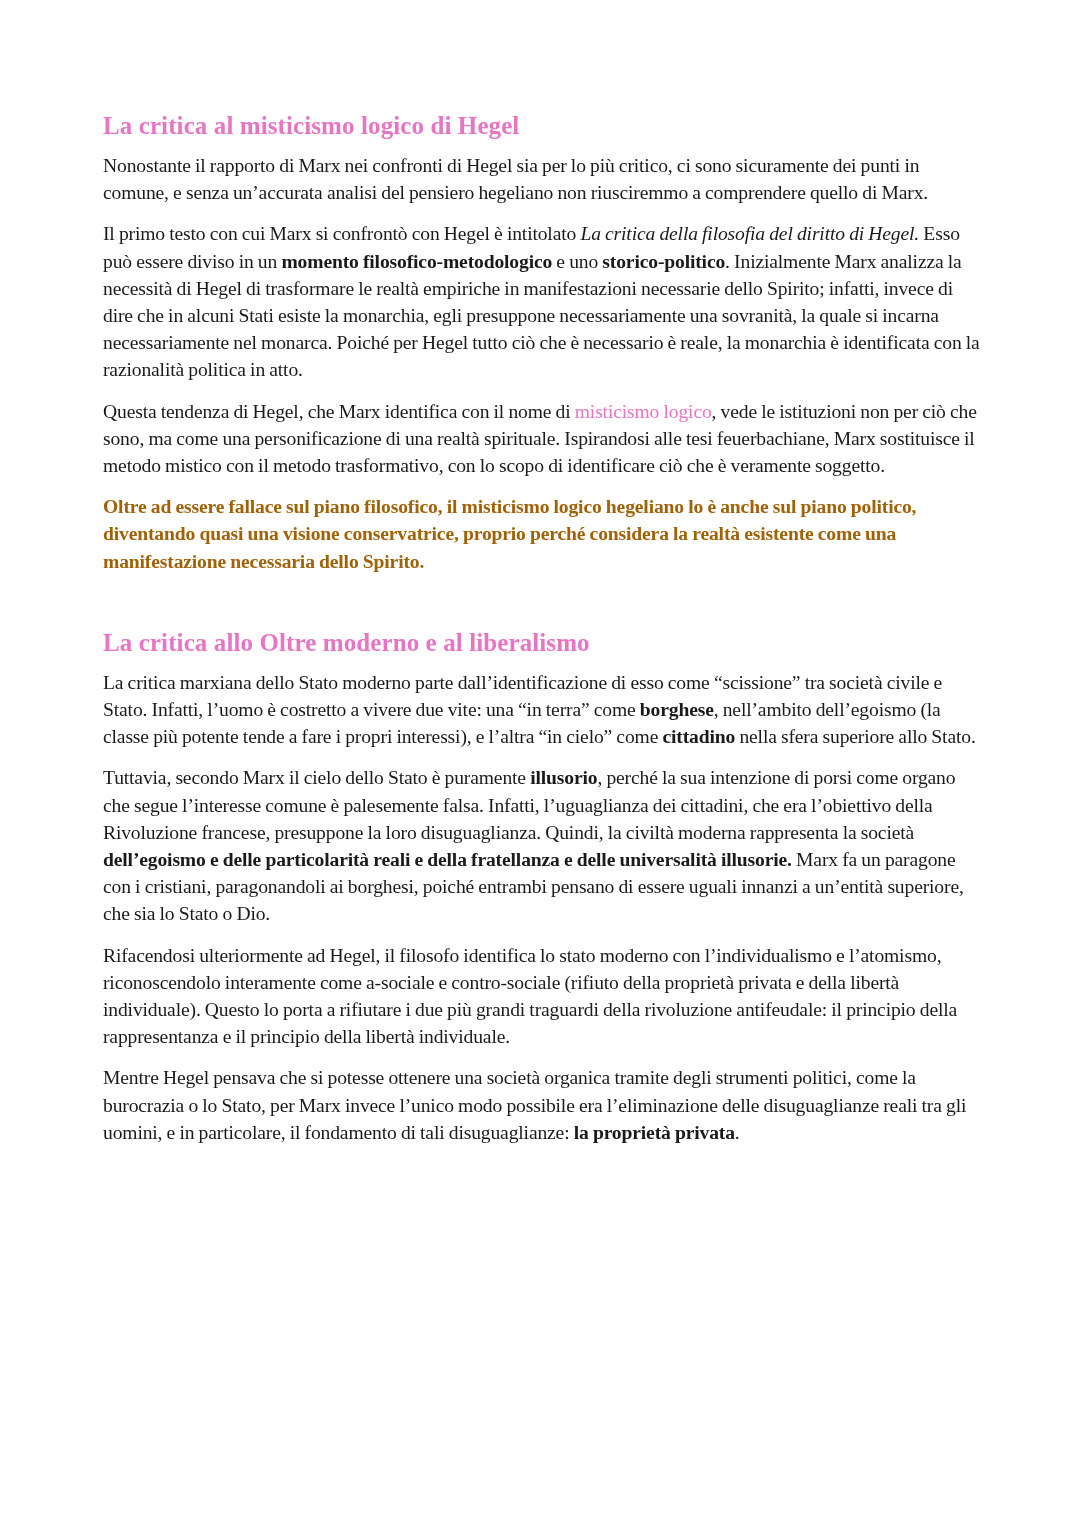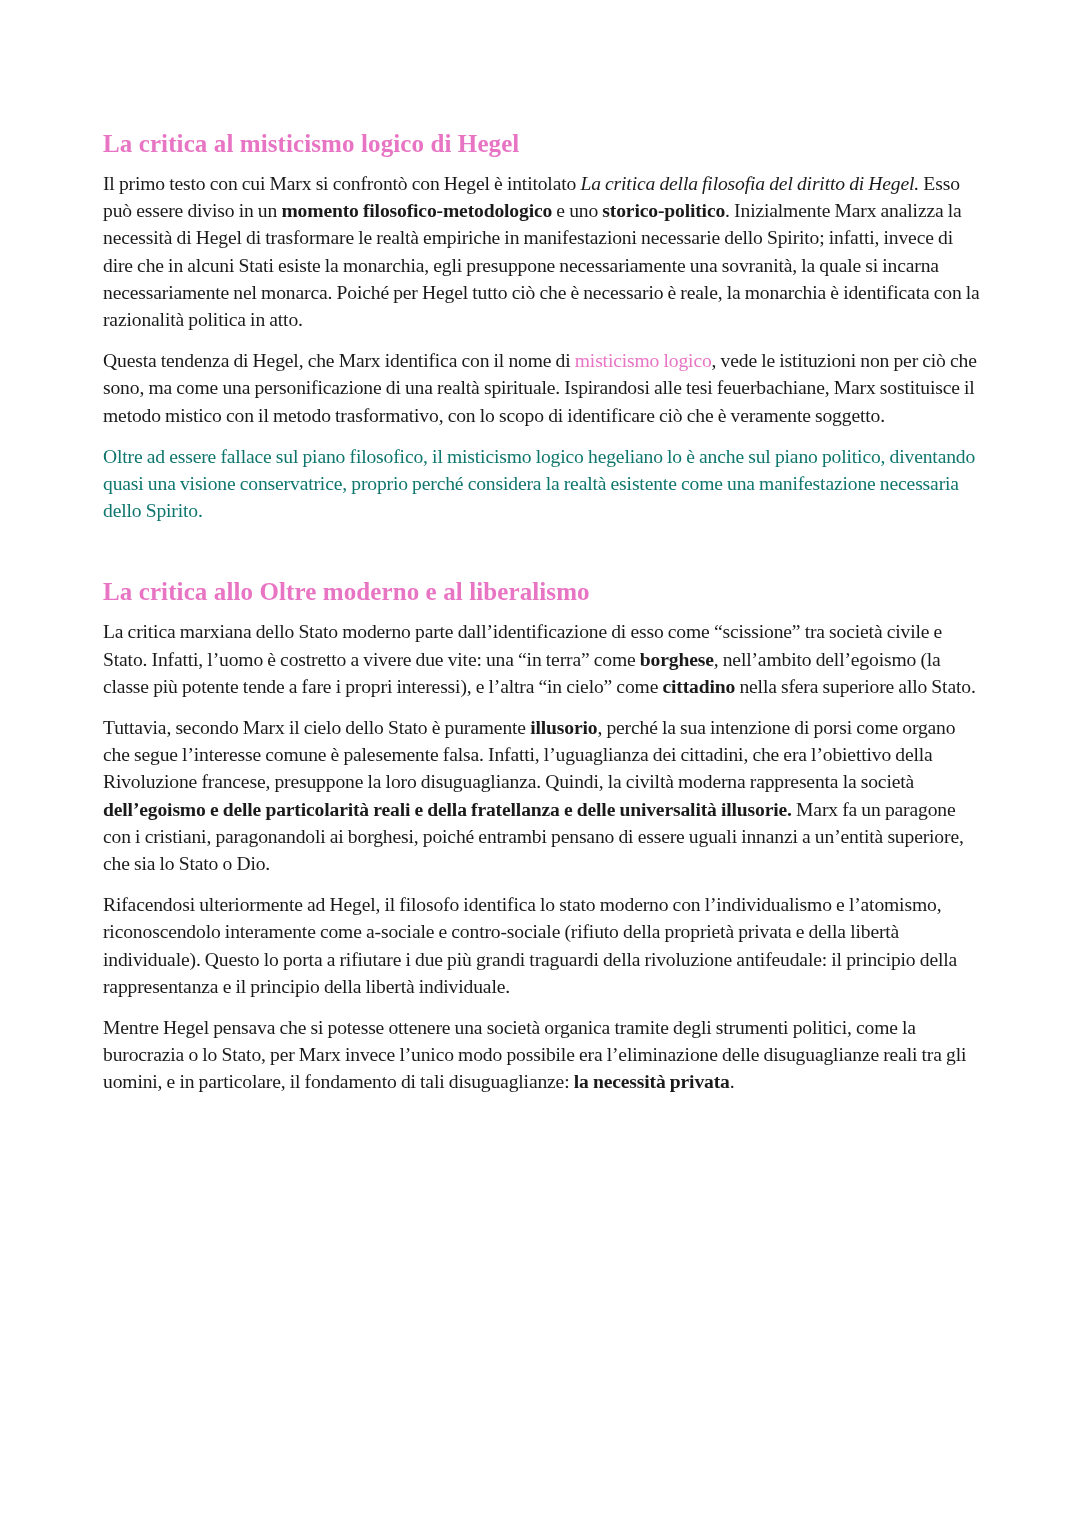--- a/index.html
+++ b/index.html
@@ -11,21 +11,21 @@
       width: 1080px;
       height: 1527px;
       position: relative;
       overflow: hidden;
       font-family: "Liberation Serif", "DejaVu Serif", serif;
       color: #1a1a1a;
     }
     .page {
       position: absolute;
       left: 103px;
-      top: 128px;
+      top: 110px;
       width: 880px;
     }
     .section-heading {
       font-family: "Liberation Serif", "DejaVu Serif", serif;
       font-weight: bold;
       font-size: 25px;
       line-height: 32px;
       margin: 0 0 10px 0;
       letter-spacing: 0.1px;
     }
@@ -42,33 +42,34 @@
     .section2 { margin-top: 52px; }
   </style>
 </head>
 <body>
 
 <div class="page">
 
   <section>
     <h2 class="section-heading" style="color: rgb(232, 116, 196);">La critica al misticismo logico di Hegel</h2>
 
+    <p class="para" style="color: rgb(26, 26, 26);"><span>Nonostante il rapporto di Marx nei confronti di Hegel sia per lo più critico, ci sono sicuramente dei punti in comune, e senza un’accurata analisi del pensiero hegeliano non riusciremmo a comprendere quello di Marx.</span></p>
 
     <p class="para" style="color: rgb(26, 26, 26);"><span>Il primo testo con cui Marx si confrontò con Hegel è intitolato </span><i>La critica della filosofia del diritto di Hegel.</i><span> Esso può essere diviso in un </span><b>momento filosofico-metodologico</b><span> e uno </span><b>storico-politico</b><span>. Inizialmente Marx analizza la necessità di Hegel di trasformare le realtà empiriche in manifestazioni necessarie dello Spirito; infatti, invece di dire che in alcuni Stati esiste la monarchia, egli presuppone necessariamente una sovranità, la quale si incarna necessariamente nel monarca. Poiché per Hegel tutto ciò che è necessario è reale, la monarchia è identificata con la razionalità politica in atto.</span></p>
 
     <p class="para" style="color: rgb(26, 26, 26);"><span>Questa tendenza di Hegel, che Marx identifica con il nome di </span><span class="pink" style="color: rgb(232, 116, 196);">misticismo logico</span><span>, vede le istituzioni non per ciò che sono, ma come una personificazione di una realtà spirituale. Ispirandosi alle tesi feuerbachiane, Marx sostituisce il metodo mistico con il metodo trasformativo, con lo scopo di identificare ciò che è veramente soggetto.</span></p>
 
-    <p class="para" style="color: #0f766e;"><span>Oltre ad essere fallace sul piano filosofico, il misticismo logico hegeliano lo è anche sul piano politico, diventando quasi una visione conservatrice, proprio perché considera la realtà esistente come una manifestazione necessaria dello Spirito.</span></p>
+    <p class="para" style="color: #a16207; font-weight: bold;"><span>Oltre ad essere fallace sul piano filosofico, il misticismo logico hegeliano lo è anche sul piano politico, diventando quasi una visione conservatrice, proprio perché considera la realtà esistente come una manifestazione necessaria dello Spirito.</span></p>
   </section>
 
   <section class="section2">
     <h2 class="section-heading" style="color: rgb(232, 116, 196);">La critica allo Oltre moderno e al liberalismo</h2>
 
     <p class="para" style="color: rgb(26, 26, 26);"><span>La critica marxiana dello Stato moderno parte dall’identificazione di esso come “scissione” tra società civile e Stato. Infatti, l’uomo è costretto a vivere due vite: una “in terra” come </span><b>borghese</b><span>, nell’ambito dell’egoismo (la classe più potente tende a fare i propri interessi), e l’altra “in cielo” come </span><b>cittadino</b><span> nella sfera superiore allo Stato.</span></p>
 
     <p class="para" style="color: rgb(26, 26, 26);"><span>Tuttavia, secondo Marx il cielo dello Stato è puramente </span><b>illusorio</b><span>, perché la sua intenzione di porsi come organo che segue l’interesse comune è palesemente falsa. Infatti, l’uguaglianza dei cittadini, che era l’obiettivo della Rivoluzione francese, presuppone la loro disuguaglianza. Quindi, la civiltà moderna rappresenta la società </span><b>dell’egoismo e delle particolarità reali e della fratellanza e delle universalità illusorie.</b><span> Marx fa un paragone con i cristiani, paragonandoli ai borghesi, poiché entrambi pensano di essere uguali innanzi a un’entità superiore, che sia lo Stato o Dio.</span></p>
 
     <p class="para" style="color: rgb(26, 26, 26);"><span>Rifacendosi ulteriormente ad Hegel, il filosofo identifica lo stato moderno con l’individualismo e l’atomismo, riconoscendolo interamente come a-sociale e contro-sociale (rifiuto della proprietà privata e della libertà individuale). Questo lo porta a rifiutare i due più grandi traguardi della rivoluzione antifeudale: il principio della rappresentanza e il principio della libertà individuale.</span></p>
 
-    <p class="para" style="color: rgb(26, 26, 26);"><span>Mentre Hegel pensava che si potesse ottenere una società organica tramite degli strumenti politici, come la burocrazia o lo Stato, per Marx invece l’unico modo possibile era l’eliminazione delle disuguaglianze reali tra gli uomini, e in particolare, il fondamento di tali disuguaglianze: </span><b>la necessità privata</b><span>.</span></p>
+    <p class="para" style="color: rgb(26, 26, 26);"><span>Mentre Hegel pensava che si potesse ottenere una società organica tramite degli strumenti politici, come la burocrazia o lo Stato, per Marx invece l’unico modo possibile era l’eliminazione delle disuguaglianze reali tra gli uomini, e in particolare, il fondamento di tali disuguaglianze: </span><b>la proprietà privata</b><span>.</span></p>
   </section>
 
 </div>
 
 </body></html>

